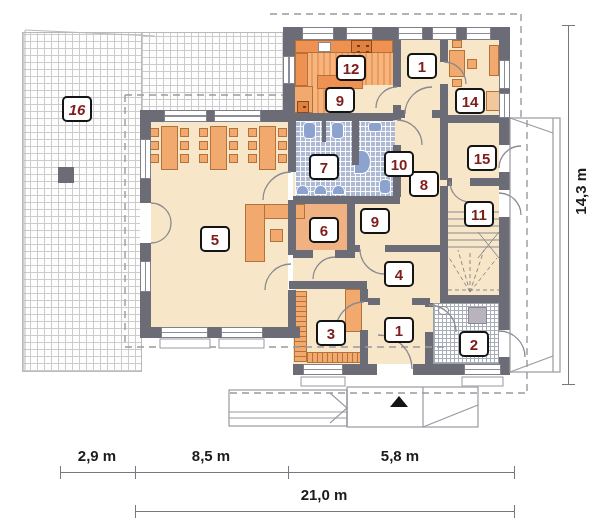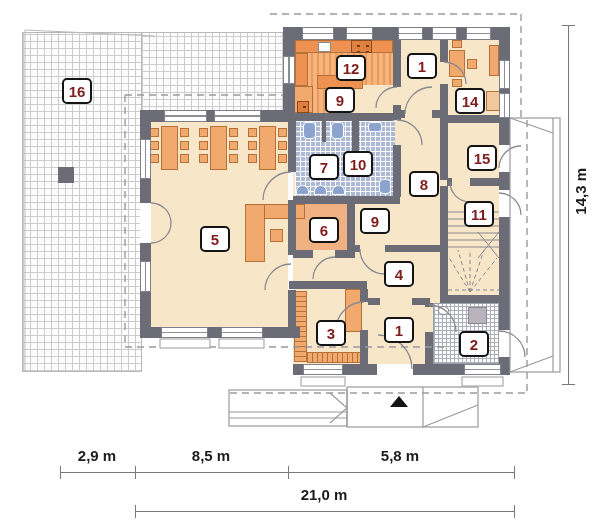--- a/index.html
+++ b/index.html
@@ -290,39 +290,39 @@
     </div>
   <div class="lab" style="left:309px;top:154px;">
       <span>7</span>
     </div>
   <div class="lab" style="left:409px;top:171px;">
       <span>8</span>
     </div>
   <div class="lab" style="left:360px;top:208px;">
       <span>9</span>
     </div>
-  <div class="lab" style="left:343px;top:151px;">
+  <div class="lab" style="left:384px;top:151px;">
       <span>10</span>
     </div>
   <div class="lab" style="left:325px;top:87px;">
       <span>9</span>
     </div>
   <div class="lab" style="left:336px;top:55px;">
       <span>12</span>
     </div>
   <div class="lab" style="left:407px;top:53px;">
       <span>1</span>
     </div>
   <div class="lab" style="left:455px;top:88px;">
       <span>14</span>
     </div>
   <div class="lab" style="left:467px;top:145px;">
       <span>15</span>
     </div>
-  <div class="lab" style="left:62px;top:78px;">
+  <div class="lab" style="left:62px;top:96px;font-style:italic;">
       <span>16</span>
     </div>
   <div class="lab" style="left:464px;top:201px;">
       <span>11</span>
     </div>
 
   <div class="dimline" style="left:60px;top:472px;width:454px;height:1px;"></div>
   <div class="tick" style="left:60px;top:466px;width:1px;height:13px;"></div>
   <div class="tick" style="left:135px;top:466px;width:1px;height:13px;"></div>
   <div class="tick" style="left:288px;top:466px;width:1px;height:13px;"></div>

